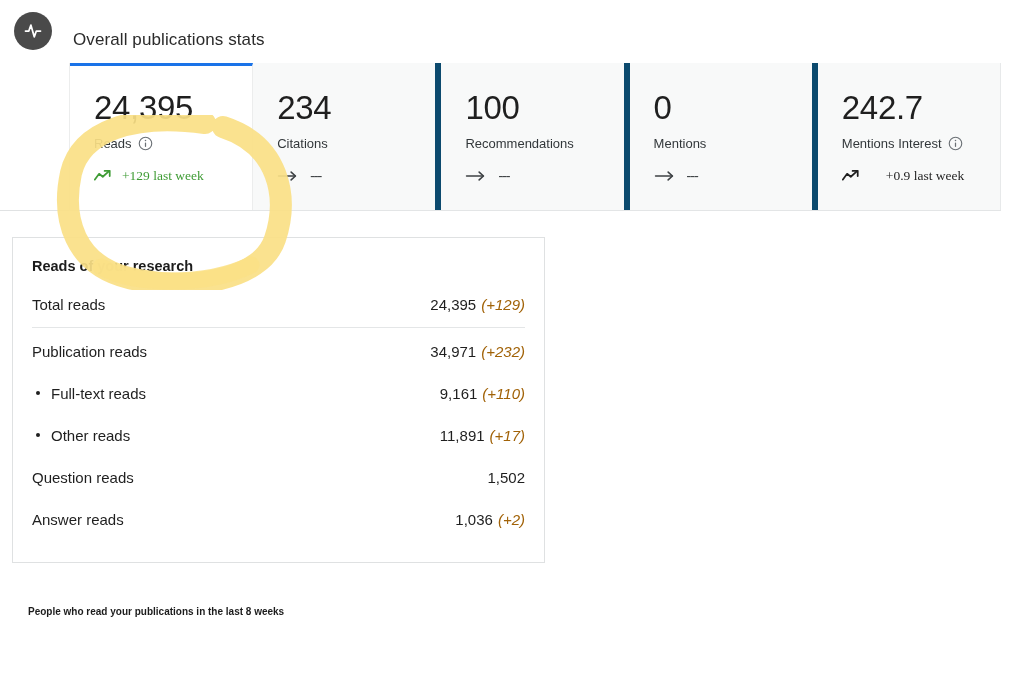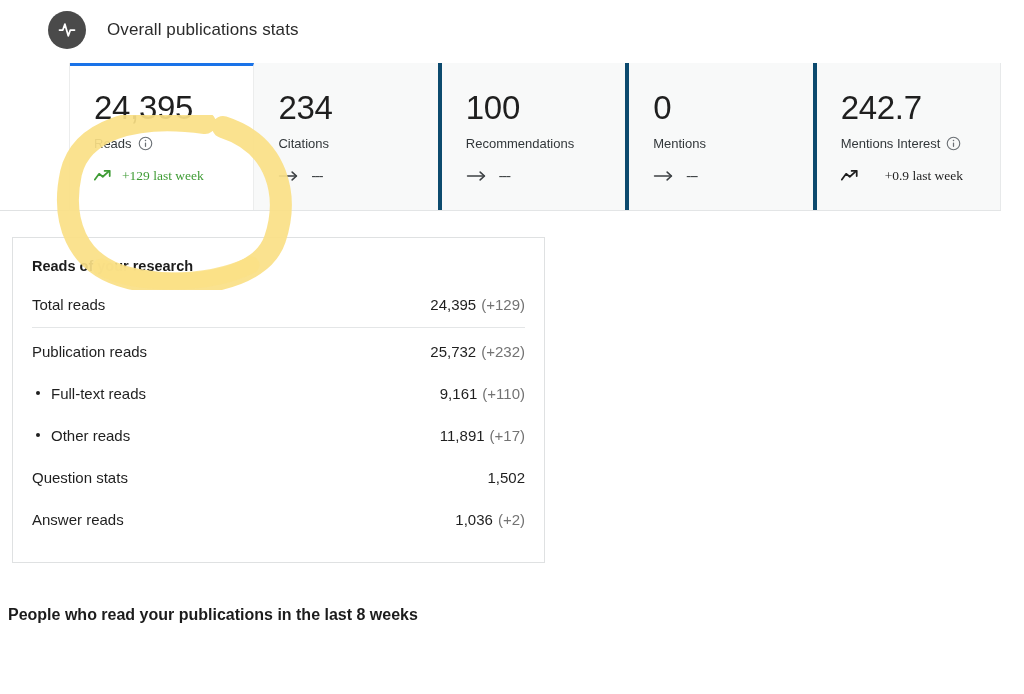--- a/index.html
+++ b/index.html
@@ -6,24 +6,23 @@
   html, body {
     width:1024px; height:694px;
     background:#ffffff;
     font-family:"Liberation Sans", sans-serif;
     color:#1c1c1c;
     overflow:hidden;
   }
 
   
   .header {
-    display:flex; align-items:center;
+    display:flex; align-items:flex-end;
     padding:10px 0 0 14px;
     height:50px;
-    margin-left:34px;
   }
   .header-badge {
     width:38px; height:38px; border-radius:50%;
     background:#4a4a4a;
     display:flex; align-items:center; justify-content:center;
     flex:0 0 auto;
   }
   .header-title {
     margin-left:21px;
     font-size:17px;
@@ -42,21 +41,21 @@
   }
   .spacer-left {
     width:70px; height:148px;
     background:#ffffff;
     border-bottom:1px solid #e0e2e3;
     border-right:1px solid #eceded;
   }
   .stat-card {
     flex:1 1 0;
     background:#f8f9f9;
-    border-right:4px solid #0c4a6e;
+    border-right:6px solid #0c4a6e;
     padding:26px 0 0 24px;
     position:relative;
   }
   .stat-card:last-child { border-right:1px solid #e7e9ea; }
   .stat-card.active {
     background:#ffffff;
     border-top:3px solid #1a73e8;
     padding-top:23px;
     border-right:1px solid #eceded;
   }
@@ -125,30 +124,30 @@
     justify-content:center;
   }
   .reads-row.sub { padding-left:19px; position:relative; }
   .reads-row.sub .bullet {
     position:absolute; left:4px; top:50%;
     width:4px; height:4px; border-radius:50%;
     background:#1f1f1f; transform:translateY(-50%);
   }
   .reads-label { flex:1 1 auto; }
   .reads-value { white-space:nowrap; text-align:right; }
-  .reads-delta { color:#737373; margin-left:5px; }
+  .reads-delta { color:#a16207; margin-left:5px;font-style:italic; }
   .reads-divider {
     height:1px; background:#e4e6e7;
     margin:2px 0 2px 0;
   }
 
   
   .bottom-heading {
-    margin:43px 0 0 8px;
-    font-size:16px;
+    margin:43px 0 0 28px;
+    font-size:10px;
     font-weight:bold;
     color:#1c1c1c;
   }
 </style>
 </head>
 <body>
 
 <div class="header">
   <div class="header-badge">
     <svg width="20" height="20" viewBox="0 0 24 24" aria-hidden="true">
@@ -265,37 +264,37 @@
   <div class="reads-title">Reads of your research</div>
   <div id="reads-rows">
       <div class="reads-row">
         <span class="reads-label">Total reads</span>
         <span class="reads-value">24,395</span>
         <span class="reads-delta">(+129)</span>
       </div>
       <div class="reads-divider"></div>
       <div class="reads-row">
         <span class="reads-label">Publication reads</span>
-        <span class="reads-value">25,732</span>
+        <span class="reads-value">34,971</span>
         <span class="reads-delta">(+232)</span>
       </div>
       <div class="reads-row sub">
         <span class="bullet"></span>
         <span class="reads-label">Full-text reads</span>
         <span class="reads-value">9,161</span>
         <span class="reads-delta">(+110)</span>
       </div>
       <div class="reads-row sub">
         <span class="bullet"></span>
         <span class="reads-label">Other reads</span>
         <span class="reads-value">11,891</span>
         <span class="reads-delta">(+17)</span>
       </div>
       <div class="reads-row">
-        <span class="reads-label">Question stats</span>
+        <span class="reads-label">Question reads</span>
         <span class="reads-value">1,502</span>
       </div>
       <div class="reads-row">
         <span class="reads-label">Answer reads</span>
         <span class="reads-value">1,036</span>
         <span class="reads-delta">(+2)</span>
       </div>
     </div>
 </div>
 

